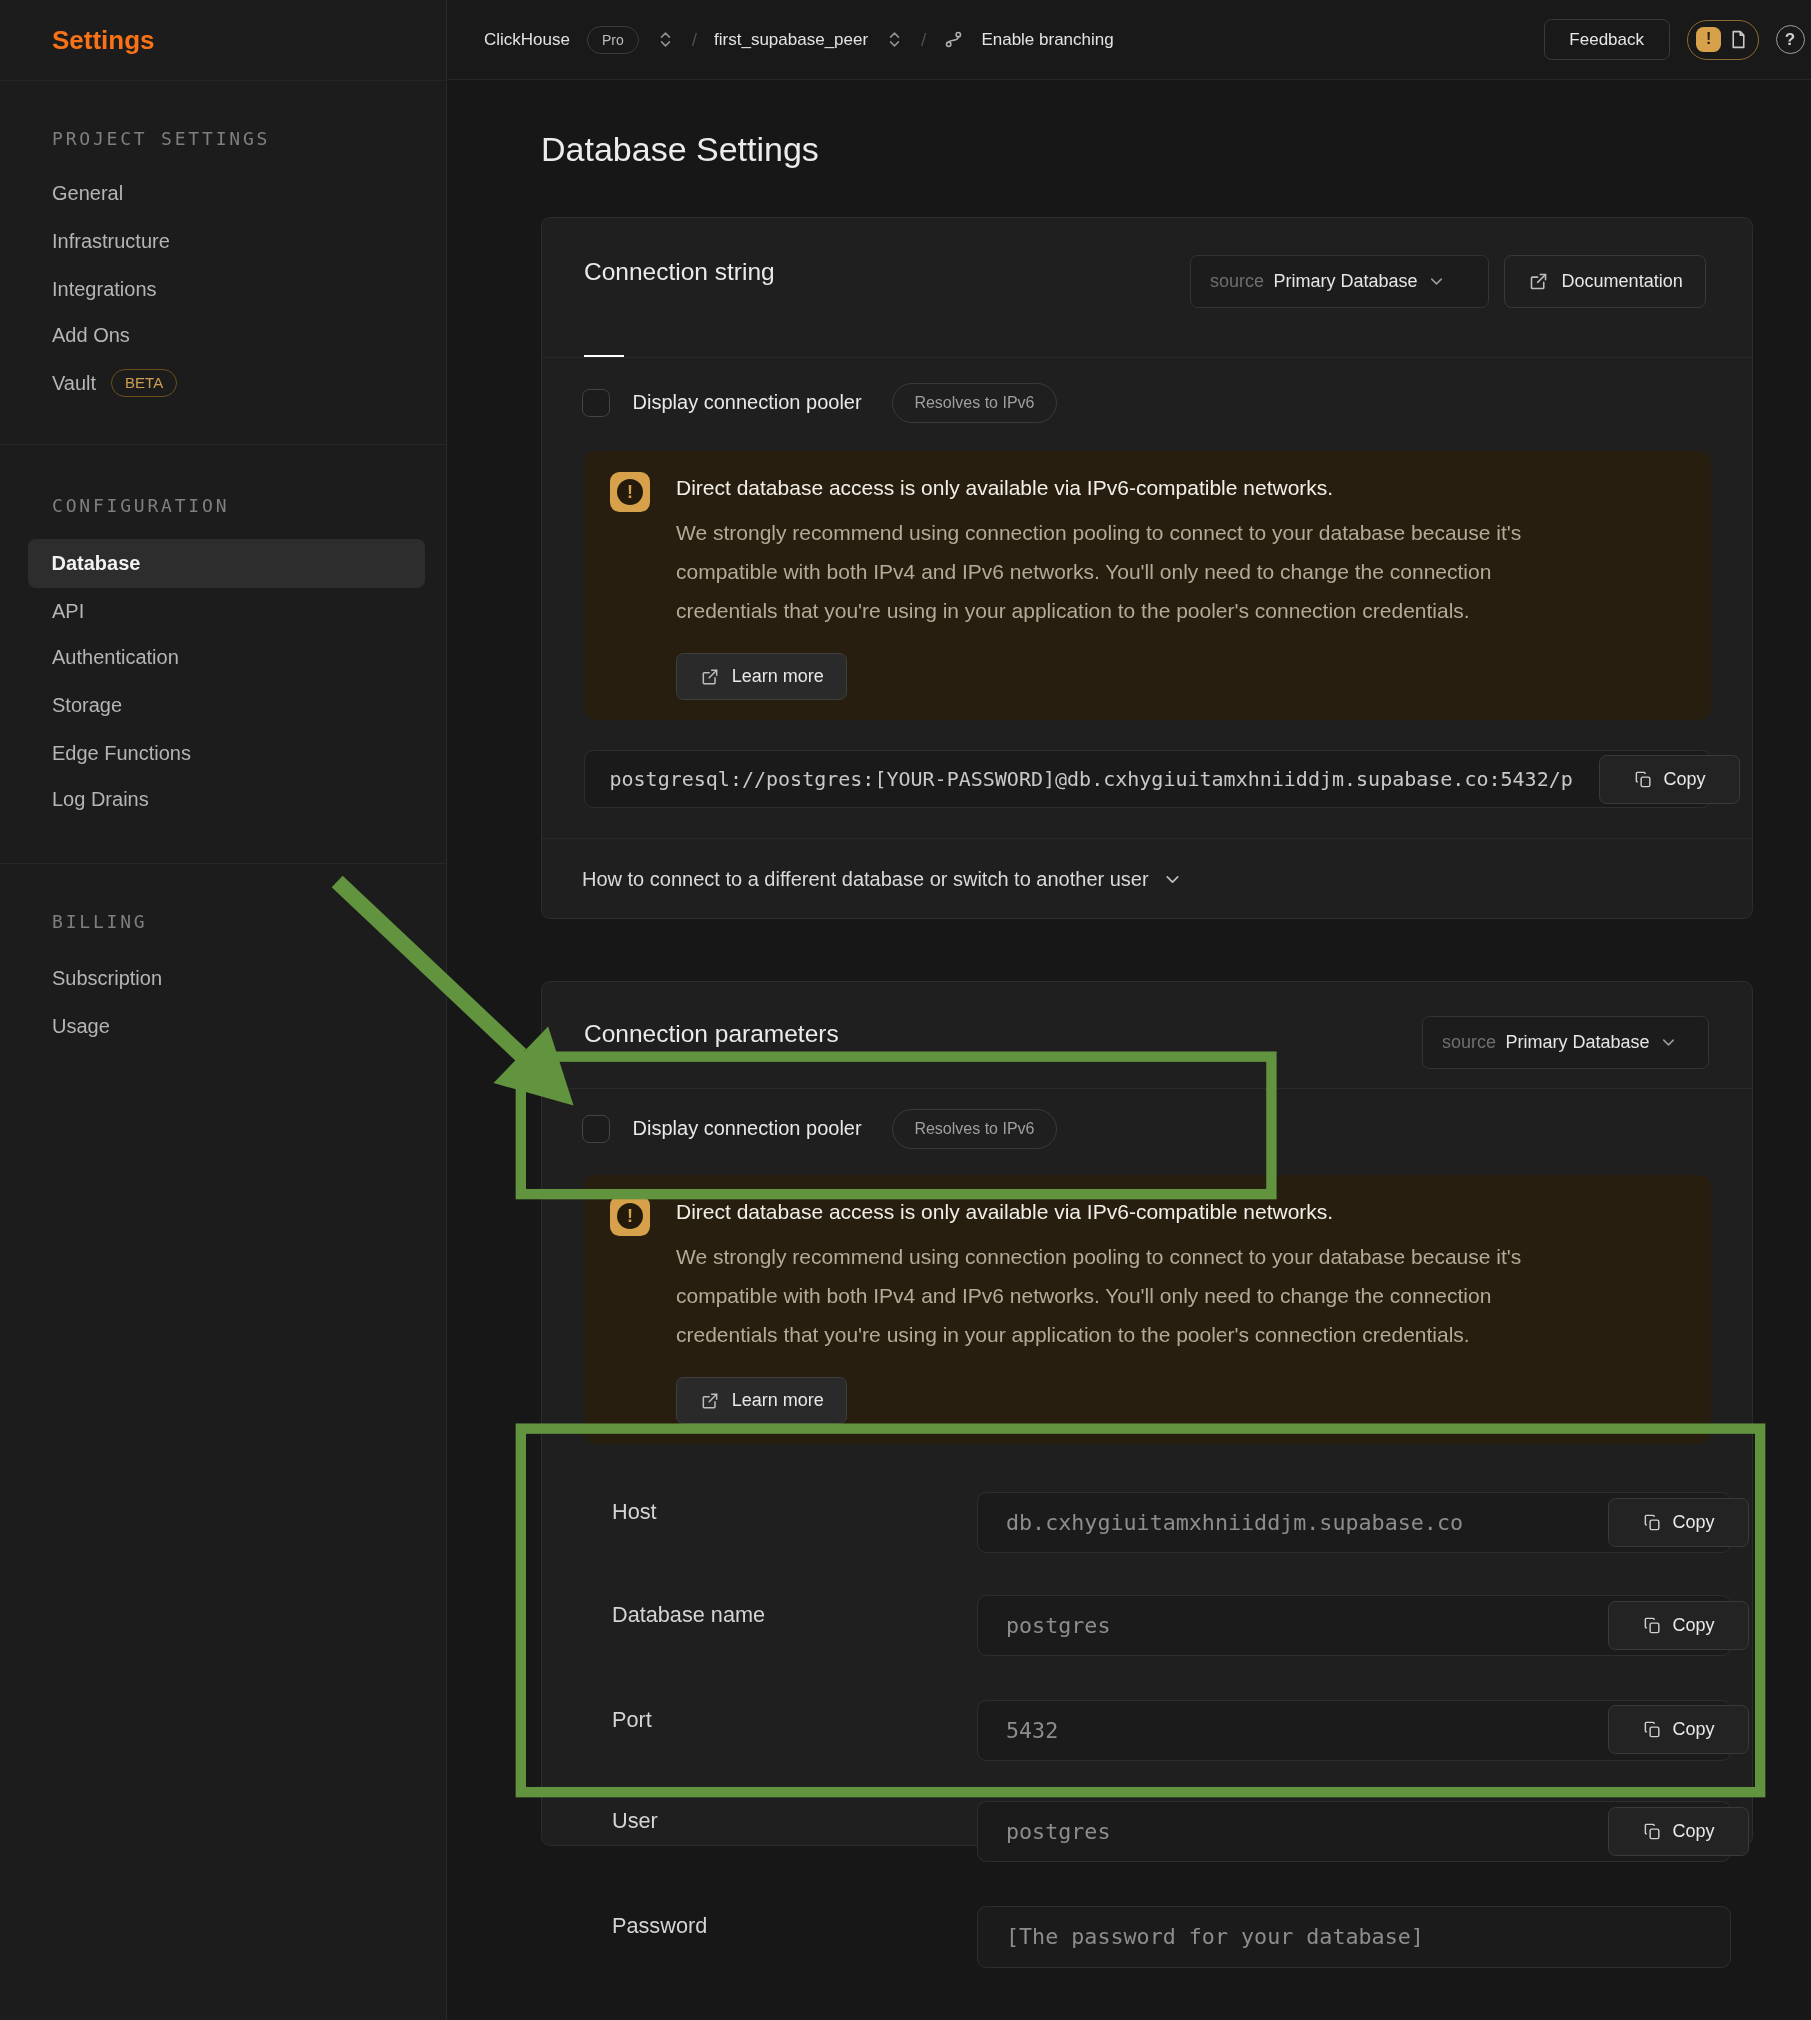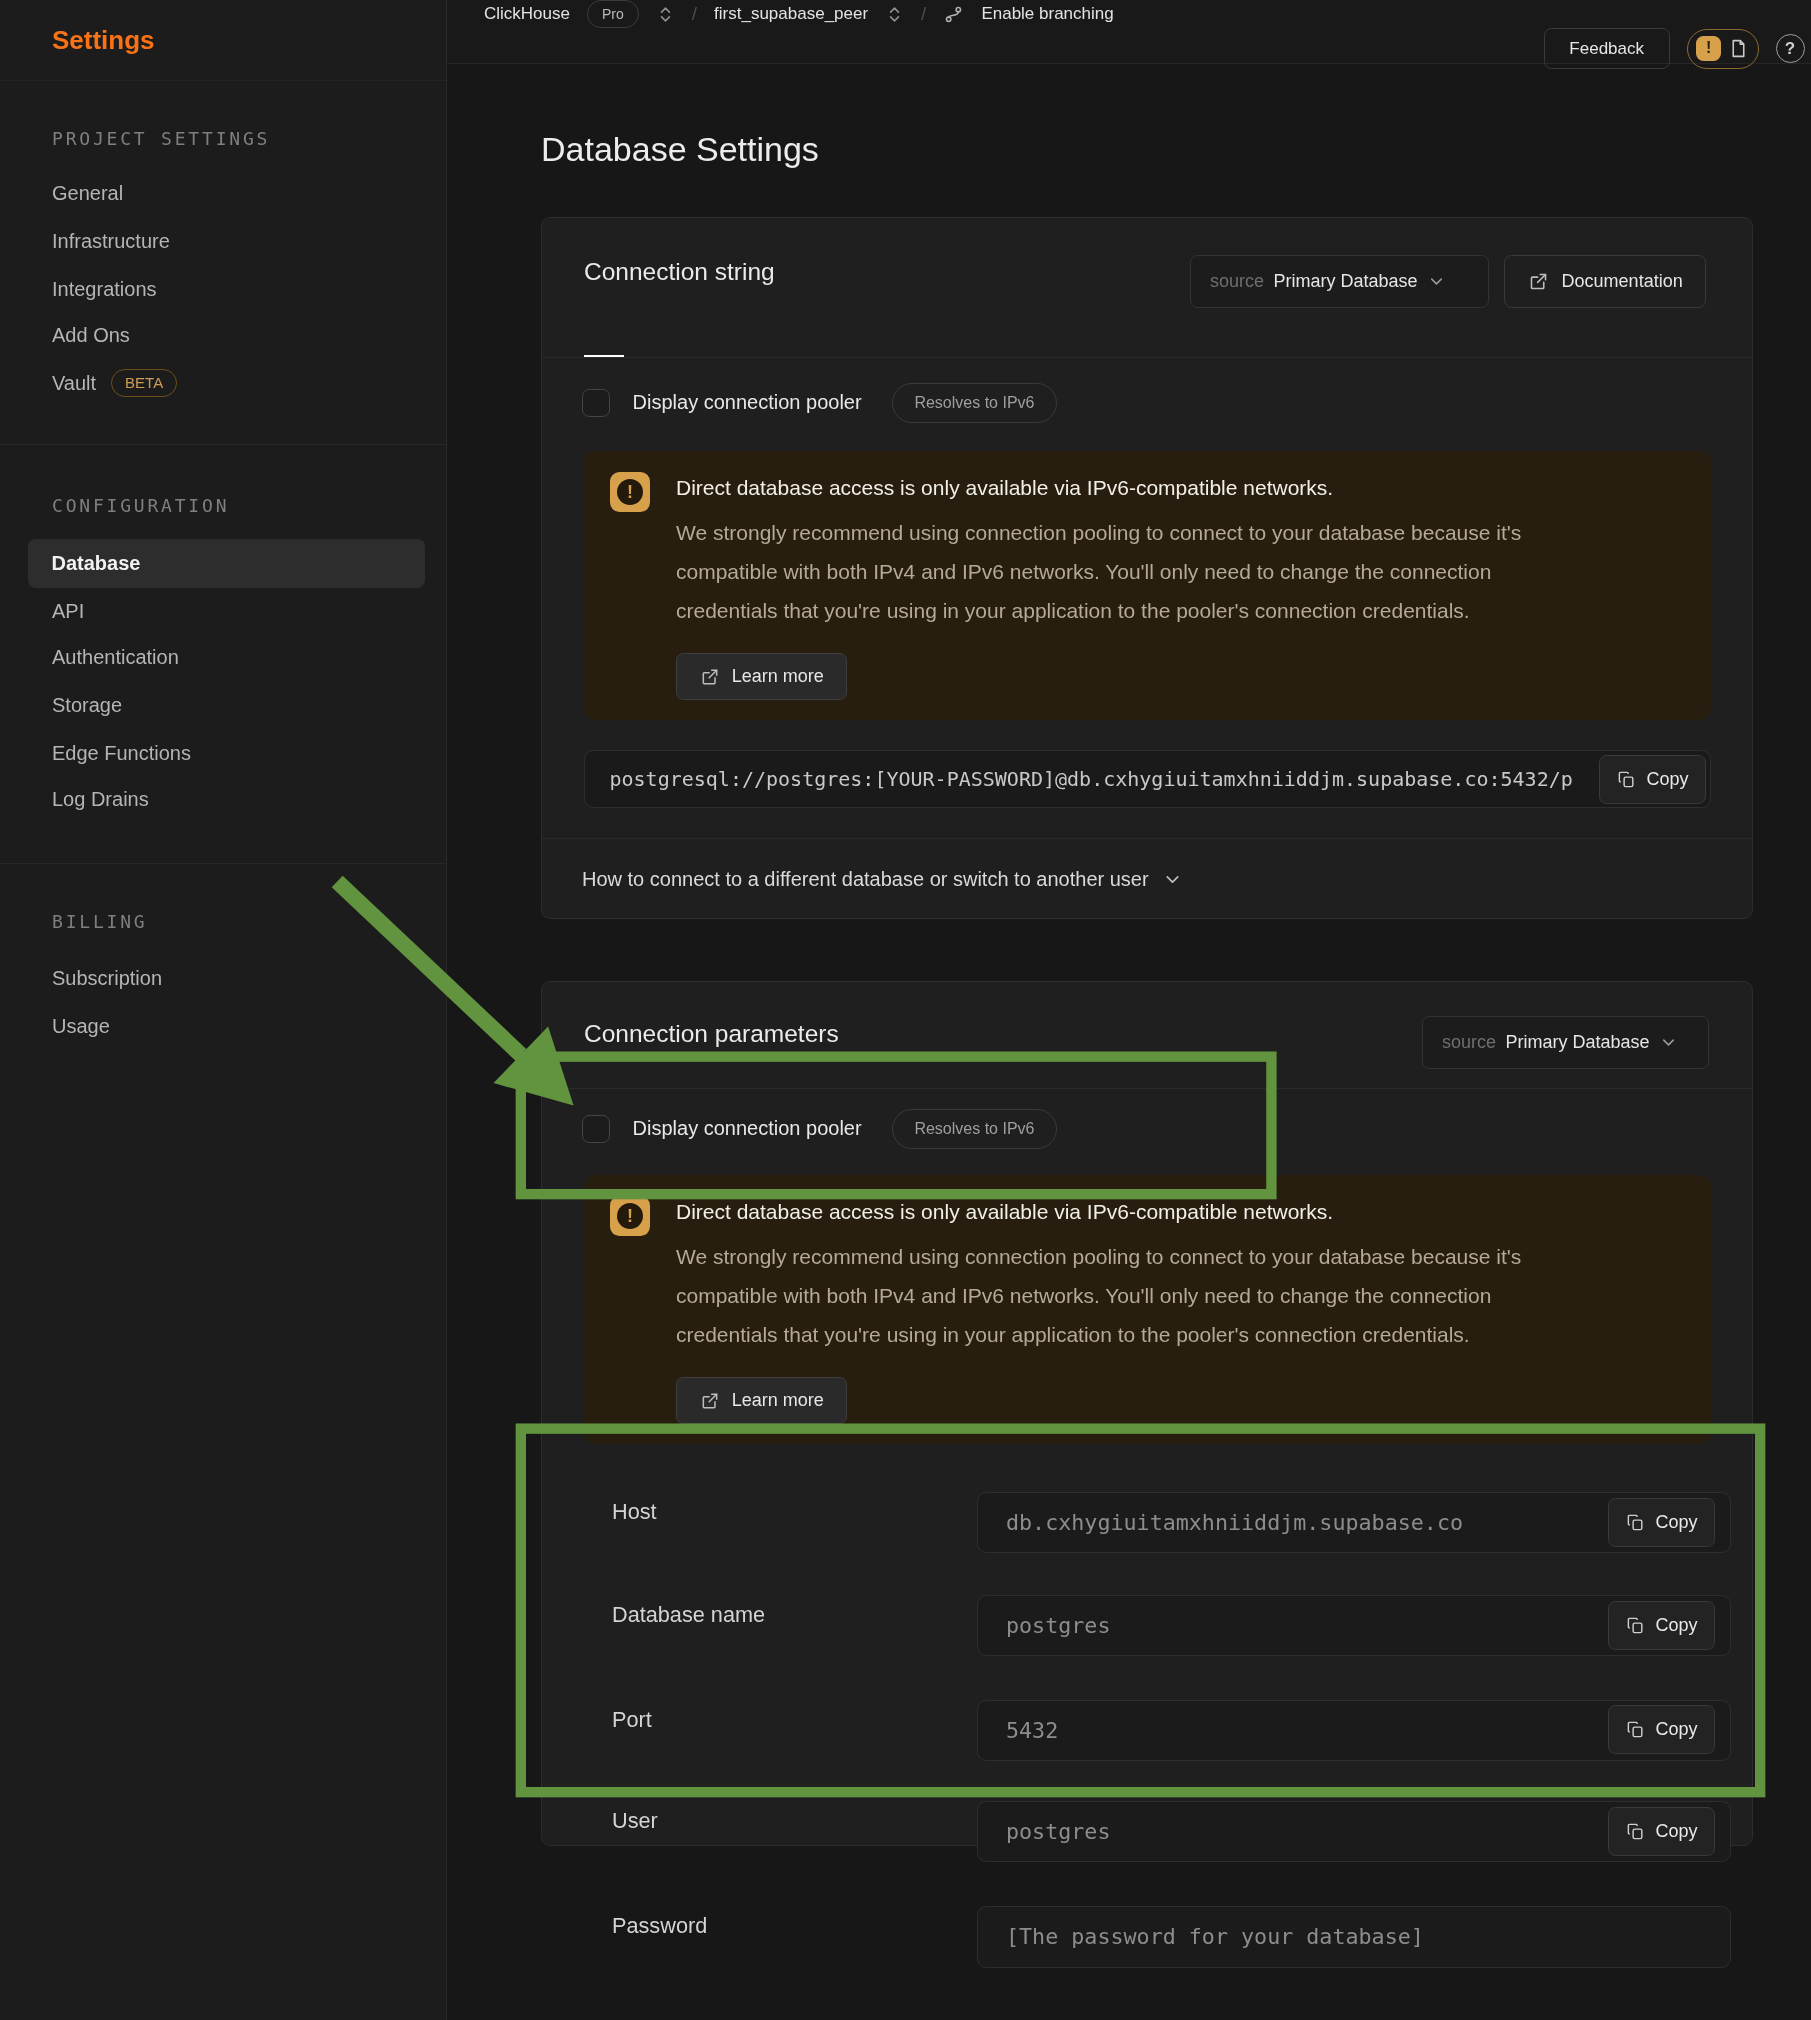--- a/index.html
+++ b/index.html
@@ -1,22 +1,22 @@
 <!DOCTYPE html>
 <html style="font-size:15px"><head>
 <meta charset="utf-8">
 <style>
   * { margin:0; padding:0; box-sizing:border-box; }
   html,body { background:#101010; }
   body { font-family:"Liberation Sans", sans-serif; color:#e6e6e6; }
   #root { position:relative; width:1812px; height:2021px; background:#171717; overflow:hidden; }
 
   
-  .topbar { position:absolute; left:447px; top:0; right:0; height:64px; background:#191919;
-            border-bottom:0.9px solid #262626; display:flex; align-items:flex-start; padding:0 7.5px 0 37px;flex-direction:column; }
+  .topbar { position:absolute; left:447px; top:0; right:0; height:80px; background:#191919;
+            border-bottom:0.9px solid #262626; display:flex; align-items:center; padding:0 7.5px 0 37px; }
   .crumbs { display:flex; align-items:center; gap:17px; }
   .crumb-text { font-size:17px; color:#e3e3e3; }
   .sep { color:#4d4d4d; font-size:19px; }
   .pill-badge { height:28px; padding:0 14px; border:0.9px solid #3b3b3b; border-radius:15px;
                 color:#bcbcbc; font-size:14px; display:flex; align-items:center; }
   .ico { display:inline-flex; align-items:center; justify-content:center; }
   .topbar-right { margin-left:auto; display:flex; align-items:center; gap:17px; }
   .feedback-btn { height:41px; padding:0 24.5px; border:0.9px solid #3a3a3a; border-radius:7.5px;
                   background:transparent; color:#e6e6e6; font-size:17px; display:flex; align-items:center; }
   .status-pill { height:40px; padding:0 8.5px; border:1.4px solid #8a6a32; border-radius:21px;
@@ -77,21 +77,21 @@
   .warn-body { position:absolute; left:92px; top:62px; font-size:21px; line-height:39px; color:#b4aa97; }
   .learn-btn { position:absolute; left:92px; top:202px; height:47px; padding:0 22.6px; background:#2a2a2a;
                border:0.9px solid #3f3f3f; border-radius:7.5px; color:#e8e8e8; font-size:18px;
                display:flex; align-items:center; gap:12.2px; cursor:pointer; }
 
   .conn-input { position:absolute; left:42px; top:532px; width:1127px; height:58px; background:#1a1a1a;
                 border:0.9px solid #2e2e2e; border-radius:9.4px; font-family:"DejaVu Sans Mono", monospace;
                 font-size:20px; color:#c9c9c9; line-height:56px; padding:0 132px 0 24.5px;
                 white-space:nowrap; overflow:hidden; }
   .copy-btn { position:absolute; height:49px; background:#232323; border:0.9px solid #3a3a3a; border-radius:7.5px;
-              display:flex; align-items:center; gap:10.4px; padding:0 17px; color:#e9e9e9; font-size:18px; cursor:pointer; }
+              display:flex; align-items:center; gap:10.4px; padding:0 34px; color:#e9e9e9; font-size:18px; cursor:pointer; }
   .footer-row { position:absolute; left:40px; top:633px; height:56px; display:flex; align-items:center;
                 gap:13px; font-size:20px; color:#dadada; cursor:pointer; }
 
   .field-label { position:absolute; left:42px; height:40px; line-height:40px; font-size:21.7px; color:#d4d4d4;margin-left:28px; }
   .field-input { position:absolute; left:435px; width:754px; height:61px; background:#1b1b1b;
                  border:0.9px solid #2e2e2e; border-radius:9.4px; font-family:"DejaVu Sans Mono", monospace;
                  font-size:21.7px; color:#8d8d8d; line-height:59px; padding-left:28px;
                  white-space:nowrap; overflow:hidden; }
 
   .overlay { position:absolute; left:0; top:0; width:1812px; height:2021px; pointer-events:none; z-index:50; }

